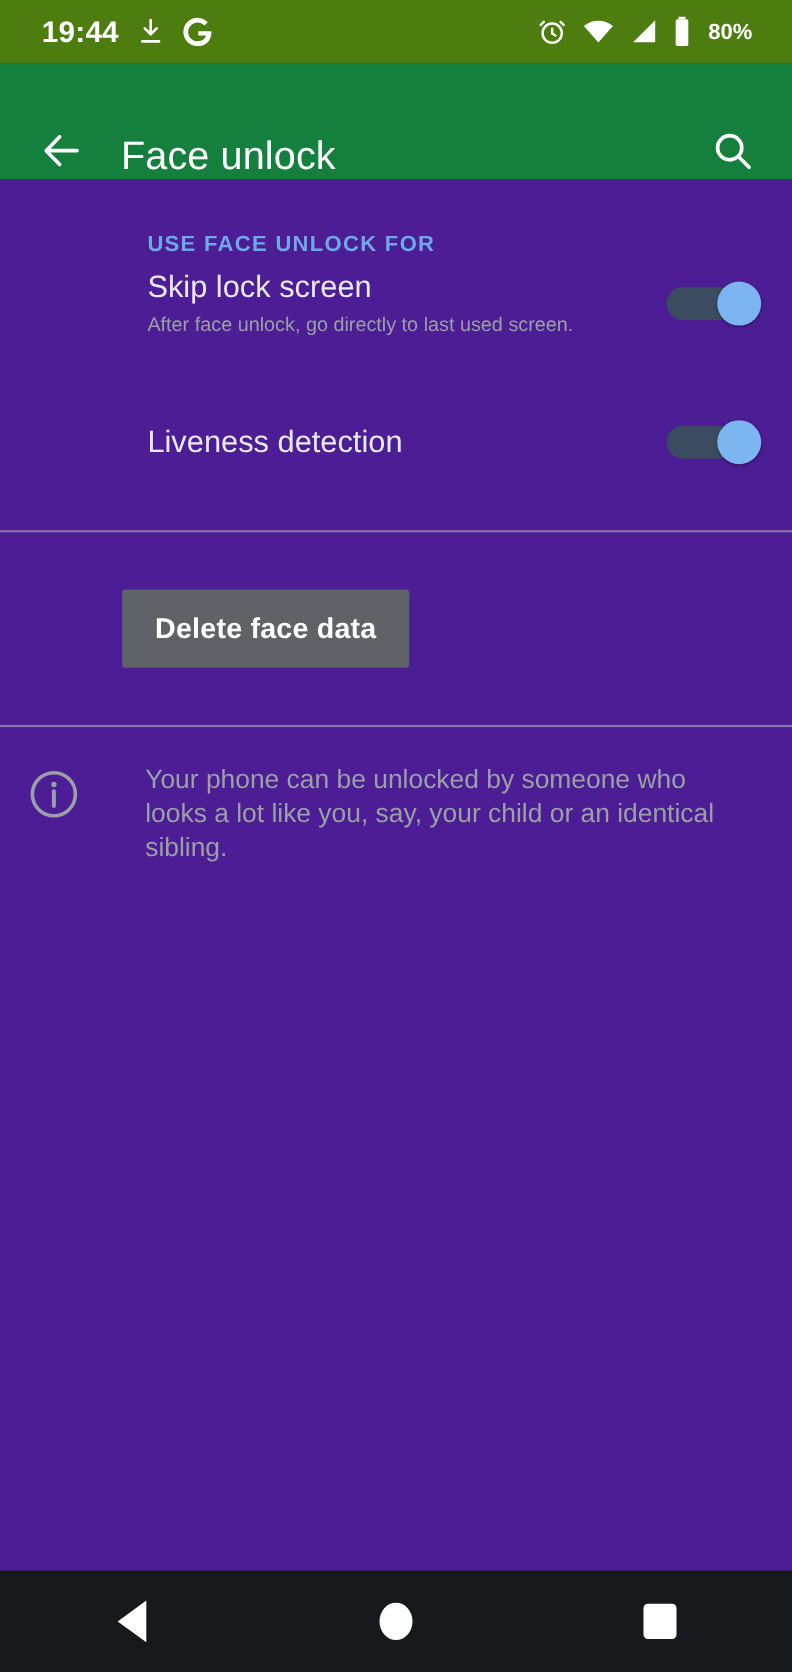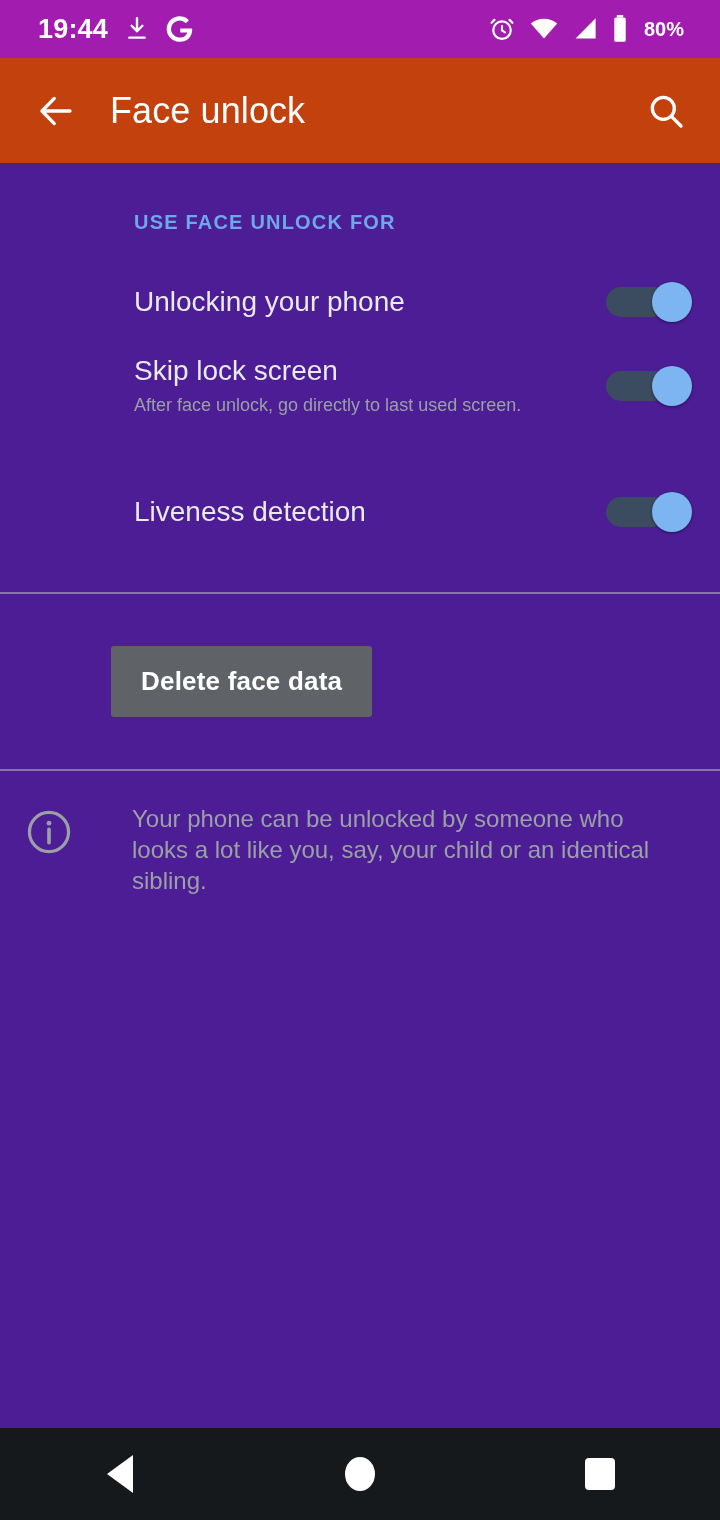--- a/index.html
+++ b/index.html
@@ -7,34 +7,34 @@
     width:720px; height:1520px;
     background:#202326;
     font-family:"Liberation Sans", sans-serif;
     overflow:hidden;
   }
   .screen { position:relative; width:720px; height:1520px; background:#22262a; }
 
   
   .status-bar {
     position:absolute; top:0; left:0; width:720px; height:58px;
-    background:#a21caf;
+    background:#4d7c0f;
     display:flex; align-items:center;
   }
   .sb-left { display:flex; align-items:center; gap:16px; margin-left:38px; }
   .sb-clock { color:#ffffff; font-size:27px; font-weight:700; letter-spacing:0.2px; }
   .sb-right { margin-left:auto; margin-right:36px; display:flex; align-items:center; gap:13px; }
   .sb-batt-text { color:#ffffff; font-size:20px; font-weight:700; margin-left:2px; }
   .ico { display:block; }
 
   
   .app-bar {
     position:absolute; top:58px; left:0; width:720px; height:105px;
-    background:#c2410c;
-    display:flex; align-items:center;
+    background:#15803d;
+    display:flex; align-items:flex-end;
   }
   .back-btn { margin-left:30px; width:52px; height:52px; display:flex; align-items:center; justify-content:center; }
   .app-title {
     color:#ffffff; font-size:36px; font-weight:400;
     margin-left:28px; letter-spacing:0.1px;
   }
   .search-btn { margin-left:auto; margin-right:28px; width:52px; height:52px; display:flex; align-items:center; justify-content:center; }
 
   
   .content {
@@ -165,29 +165,20 @@
         <circle cx="10.4" cy="10.4" r="6.6" stroke="#fff" stroke-width="2" fill="none"></circle>
         <path d="M15.4 15.4 L21 21" stroke="#fff" stroke-width="2" stroke-linecap="round"></path>
       </svg>
     </div>
   </div>
 
   <div class="content">
 
     <div class="section-header">USE FACE UNLOCK FOR</div>
 
-    <div class="pref-row" style="margin-top:26px;">
-      <div class="pref-texts">
-        <div class="pref-title">Unlocking your phone</div>
-      </div>
-      <div class="switch">
-        <div class="track"></div>
-        <div class="thumb"></div>
-      </div>
-    </div>
 
     <div class="pref-row" style="">
       <div class="pref-texts">
         <div class="pref-title">Skip lock screen</div>
         <div class="pref-sub">After face unlock, go directly to last used screen.</div>
       </div>
       <div class="switch">
         <div class="track"></div>
         <div class="thumb"></div>
       </div>

